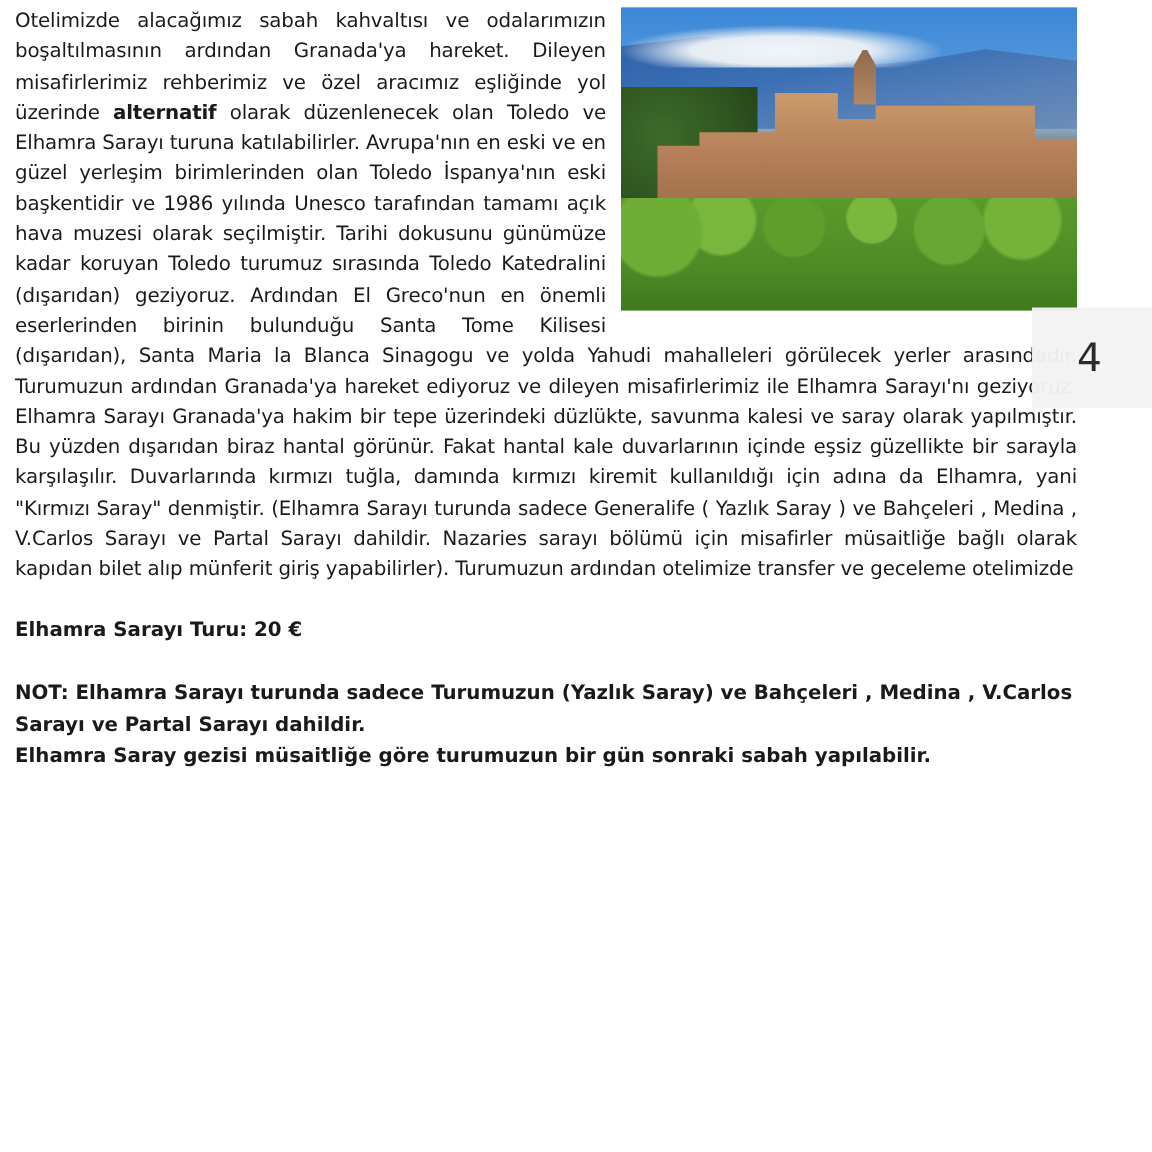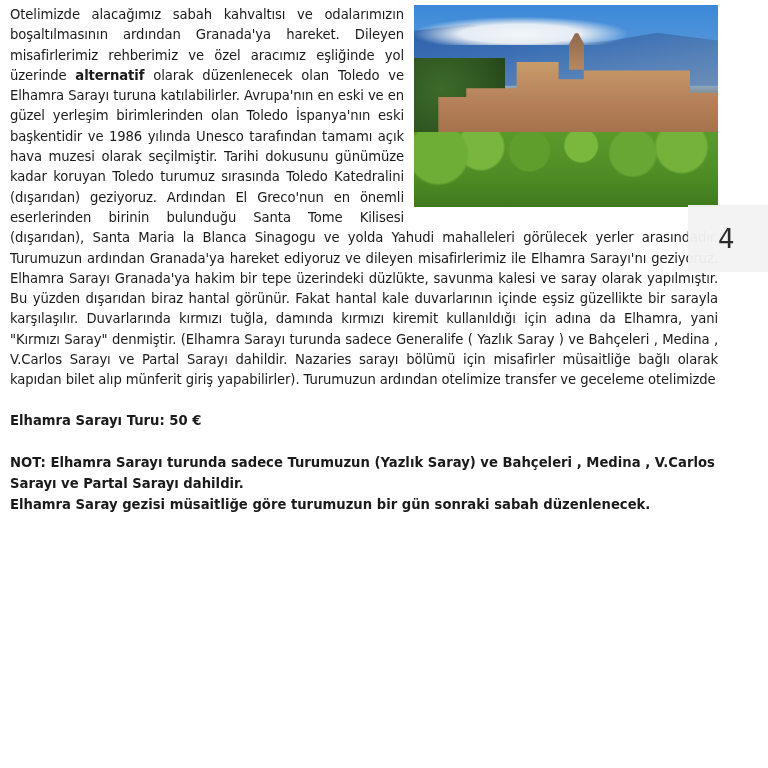--- a/index.html
+++ b/index.html
@@ -116,24 +116,24 @@
     <div class="snow"></div>
     <div class="trees-back"></div>
     <div class="palace"></div>
     <div class="tower"></div>
     <div class="trees-front"></div>
   </div>
 
   <p class="text"><span>Otelimizde alacağımız sabah kahvaltısı ve odalarımızın boşaltılmasının ardından Granada'ya hareket. Dileyen misafirlerimiz rehberimiz ve özel aracımız eşliğinde yol üzerinde </span><b>alternatif</b><span> olarak düzenlenecek olan Toledo ve Elhamra Sarayı turuna katılabilirler. Avrupa'nın en eski ve en güzel yerleşim birimlerinden olan Toledo İspanya'nın eski başkentidir ve 1986 yılında Unesco tarafından tamamı açık hava muzesi olarak seçilmiştir. Tarihi dokusunu günümüze kadar koruyan Toledo turumuz sırasında Toledo Katedralini (dışarıdan) geziyoruz. Ardından El Greco'nun en önemli eserlerinden birinin bulunduğu Santa Tome Kilisesi (dışarıdan), Santa Maria la Blanca Sinagogu ve yolda Yahudi mahalleleri görülecek yerler arasındadır. Turumuzun ardından Granada'ya hareket ediyoruz ve dileyen misafirlerimiz ile Elhamra Sarayı'nı geziyoruz. Elhamra Sarayı Granada'ya hakim bir tepe üzerindeki düzlükte, savunma kalesi ve saray olarak yapılmıştır. Bu yüzden dışarıdan biraz hantal görünür. Fakat hantal kale duvarlarının içinde eşsiz güzellikte bir sarayla karşılaşılır. Duvarlarında kırmızı tuğla, damında kırmızı kiremit kullanıldığı için adına da Elhamra, yani "Kırmızı Saray" denmiştir. (Elhamra Sarayı turunda sadece Generalife ( Yazlık Saray ) ve Bahçeleri , Medina , V.Carlos Sarayı ve Partal Sarayı dahildir. Nazaries sarayı bölümü için misafirler müsaitliğe bağlı olarak kapıdan bilet alıp münferit giriş yapabilirler). Turumuzun ardından otelimize transfer ve geceleme otelimizde</span></p>
 
   <div class="prices">
-    <div>Elhamra Sarayı Turu: 50 €</div>
+    <div>Elhamra Sarayı Turu: 20 €</div>
   </div>
 
   <div class="note">
     <div>NOT: Elhamra Sarayı turunda sadece Turumuzun (Yazlık Saray) ve Bahçeleri , Medina , V.Carlos Sarayı ve Partal Sarayı dahildir.</div>
-    <div>Elhamra Saray gezisi müsaitliğe göre turumuzun bir gün sonraki sabah düzenlenecek.</div>
+    <div>Elhamra Saray gezisi müsaitliğe göre turumuzun bir gün sonraki sabah yapılabilir.</div>
   </div>
 </div>
 
 <div class="page-badge">
   <span>4</span>
 </div>
 
 </body></html>

